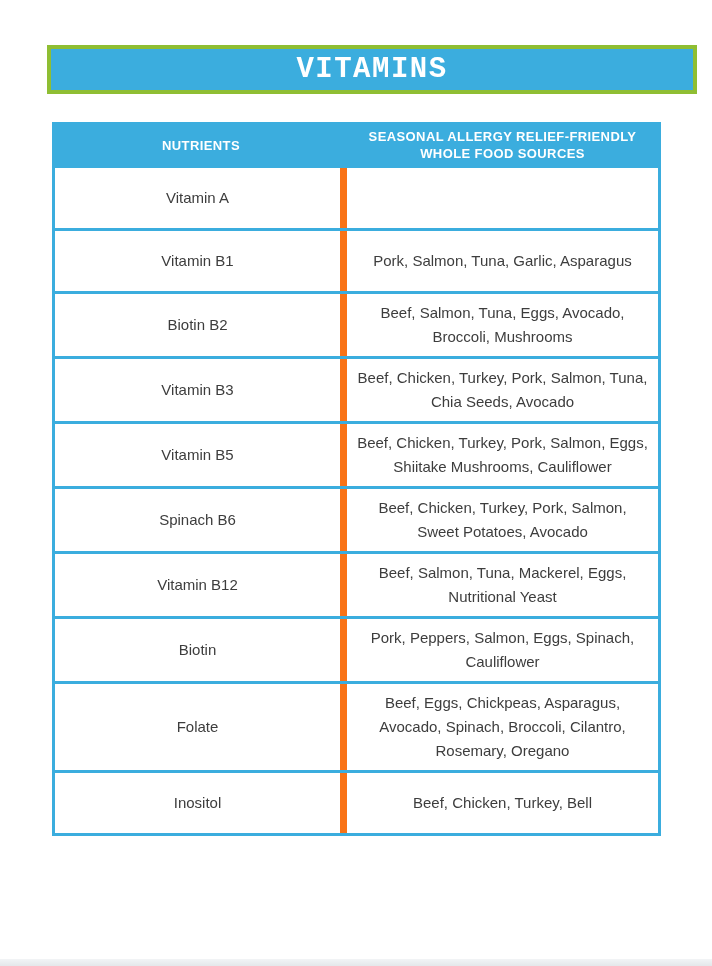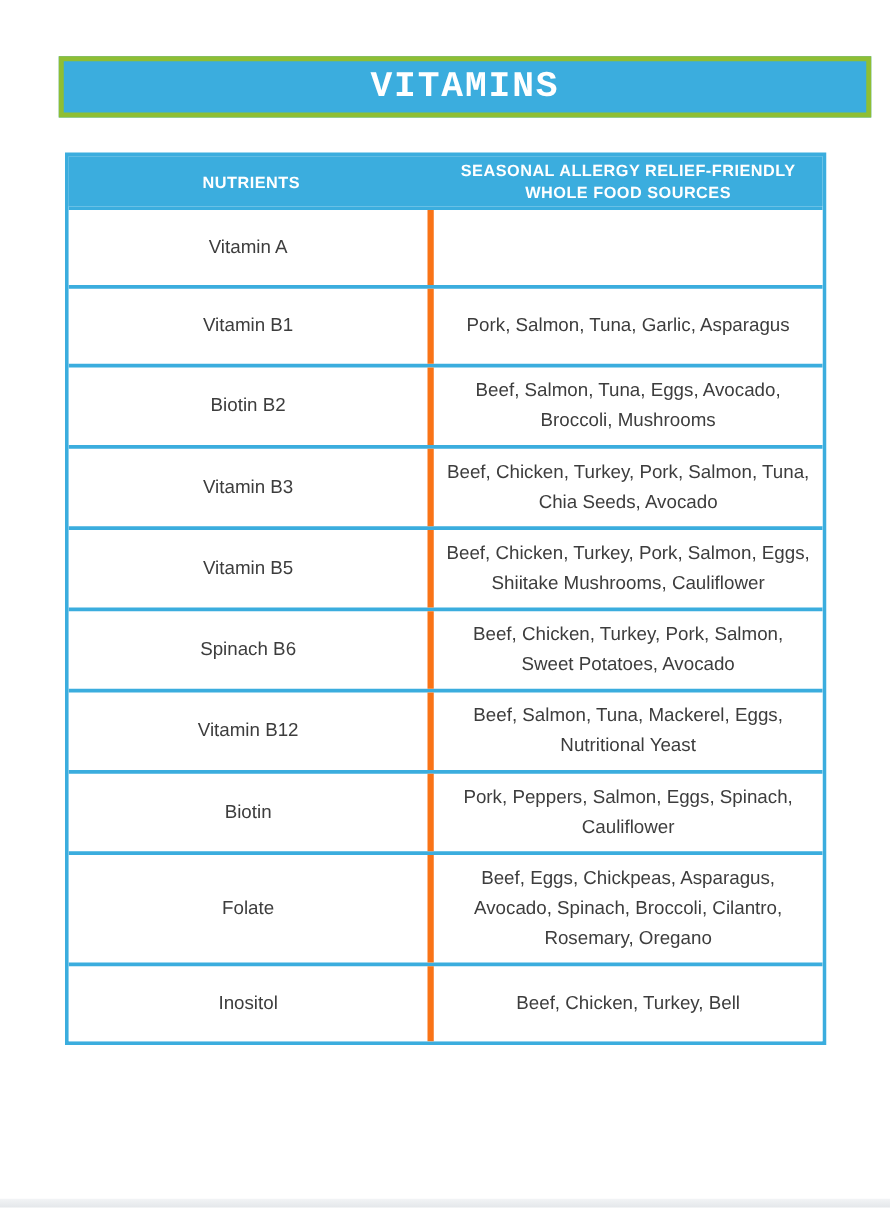--- a/index.html
+++ b/index.html
@@ -67,21 +67,21 @@
   .trow {
     display: flex;
     min-height: 63px;
     border-top: 3px solid #3badde;
     background: #ffffff;
   }
   .thead .cell.nutrient, .trow .cell.nutrient {
     width: 292px;
     flex: 0 0 292px;
   }
-  .trow .cell.nutrient { border-right: 5px solid #f97316; }
+  .trow .cell.nutrient { border-right: 7px solid #f97316; }
   .thead .cell.nutrient { border-right: 0; }
   .thead .cell.sources, .trow .cell.sources { flex: 1 1 auto; text-align: center; }
   .trow .cell {
     display: flex;
     align-items: center;
     justify-content: center;
     text-align: center;
     font-size: 15px;
     line-height: 24px;
     color: #3d3d3d;

